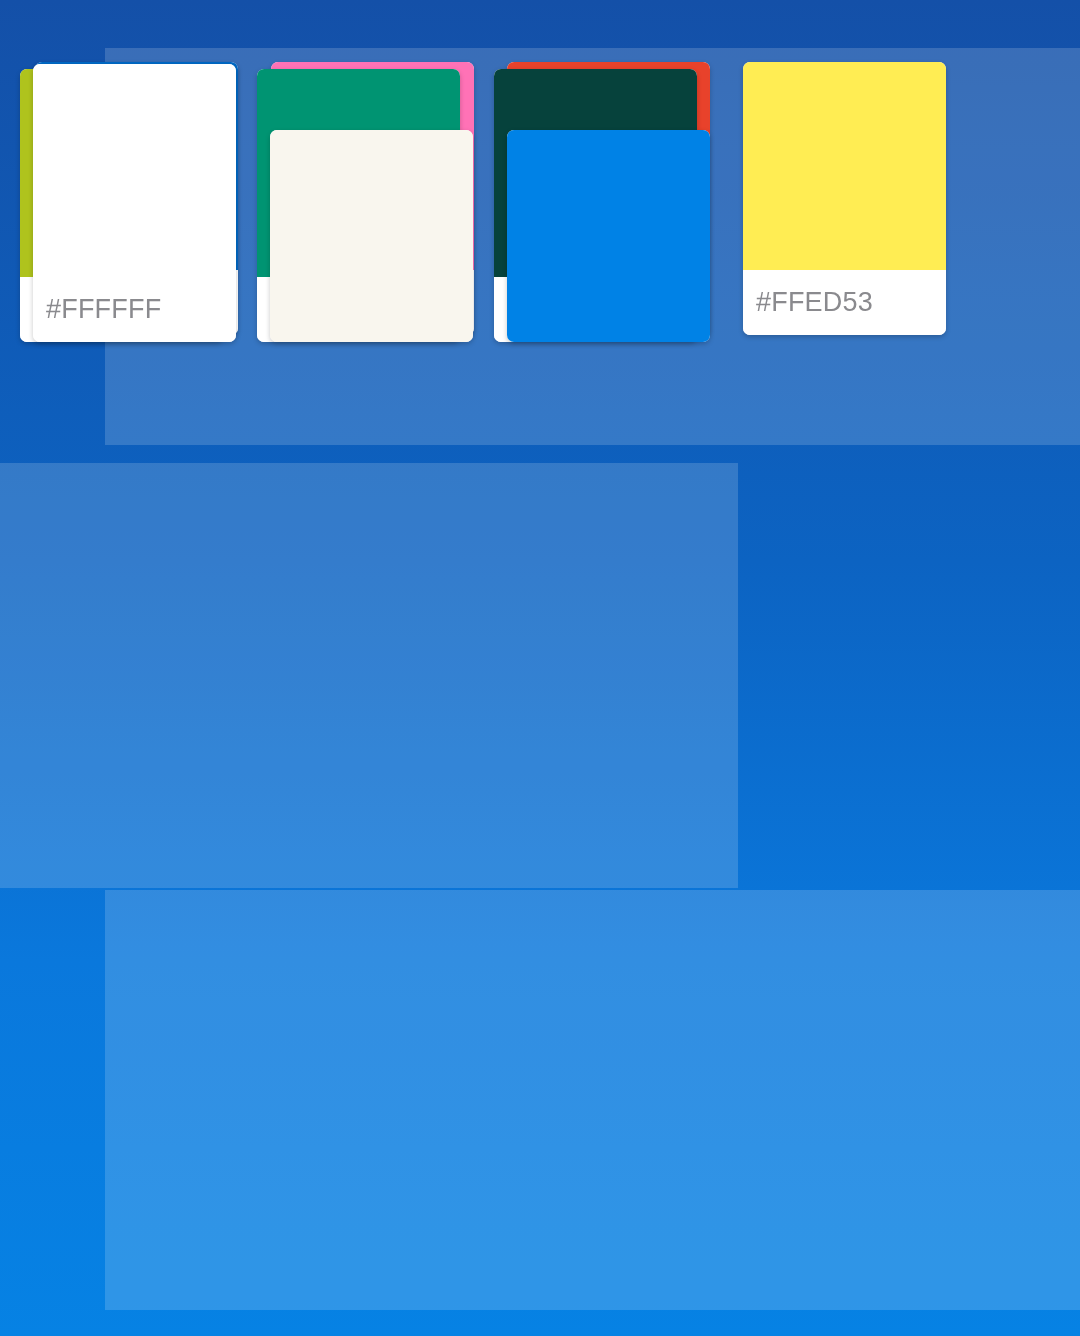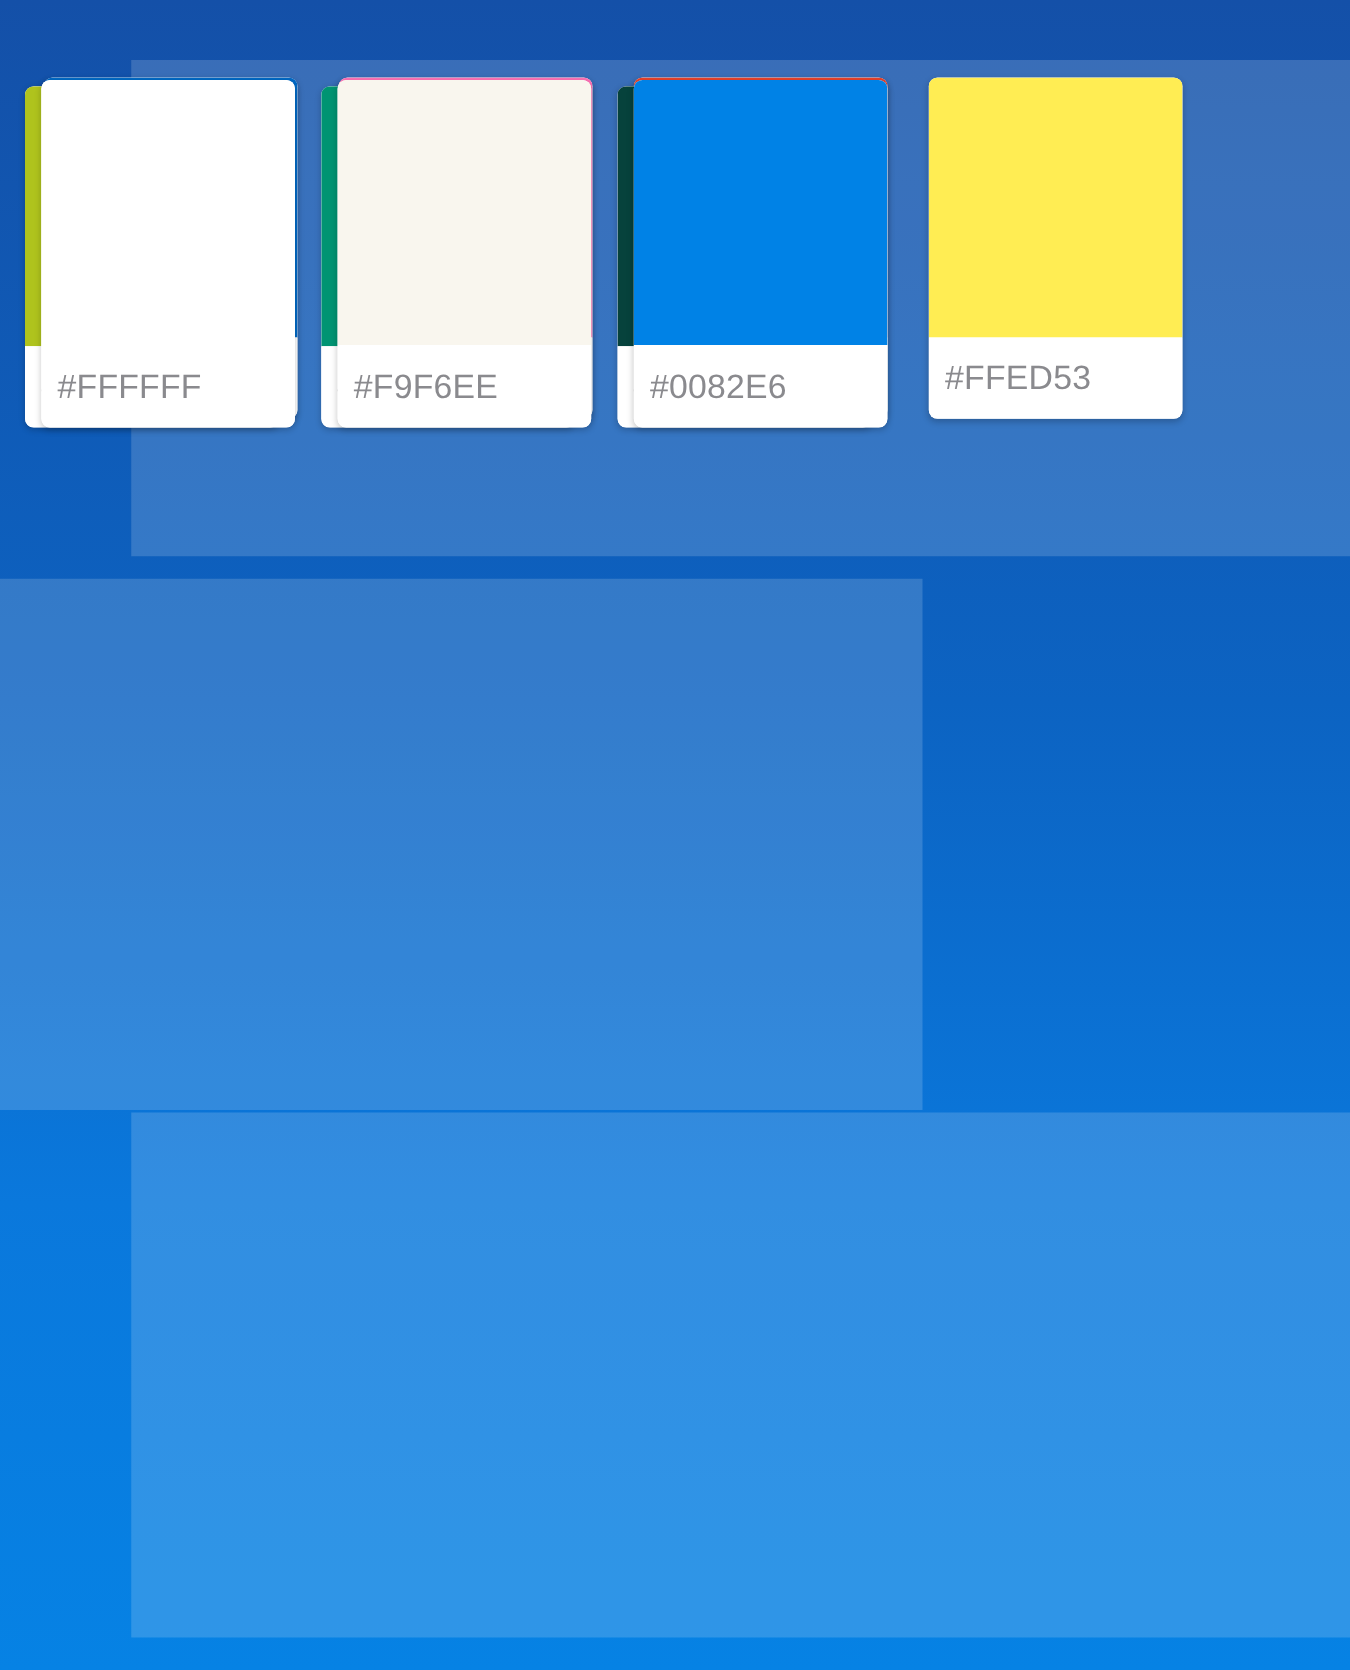--- a/index.html
+++ b/index.html
@@ -151,28 +151,22 @@
 
     <div class="swatch-card">
       <div class="swatch-color" style="background: rgb(255, 255, 255);"></div>
       <div class="swatch-label">
         <span>#FFFFFF</span>
       </div>
     </div>
 
     <div class="swatch-card">
       <div class="swatch-color" style="background: rgb(249, 246, 238);"></div>
-      <div class="swatch-label">
-        <span>#F9F6EE</span>
-      </div>
     </div>
 
 
     <div class="swatch-card">
       <div class="swatch-color" style="background: rgb(0, 130, 230);"></div>
-      <div class="swatch-label">
-        <span>#0082E6</span>
-      </div>
     </div>
 
   </div>
 
 </div>
 
 </body></html>

